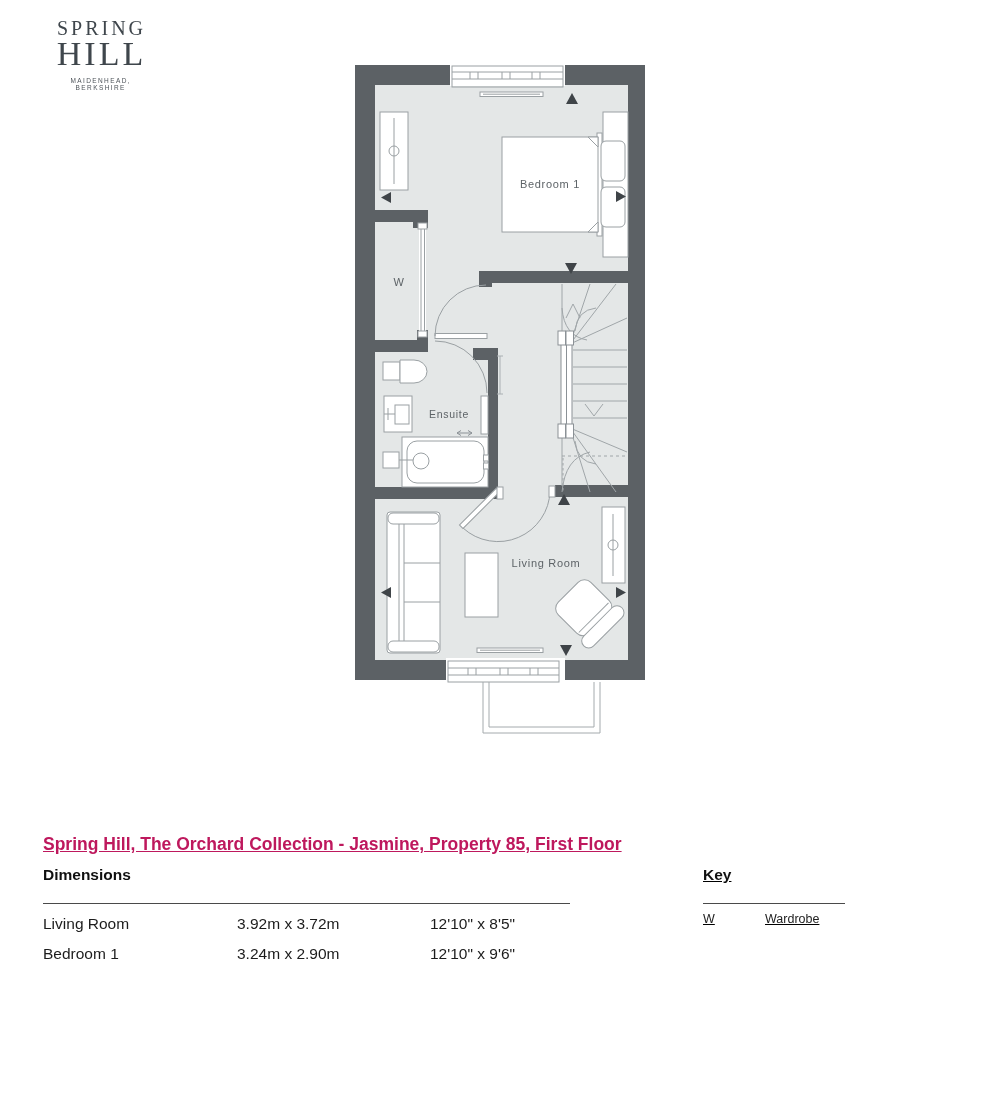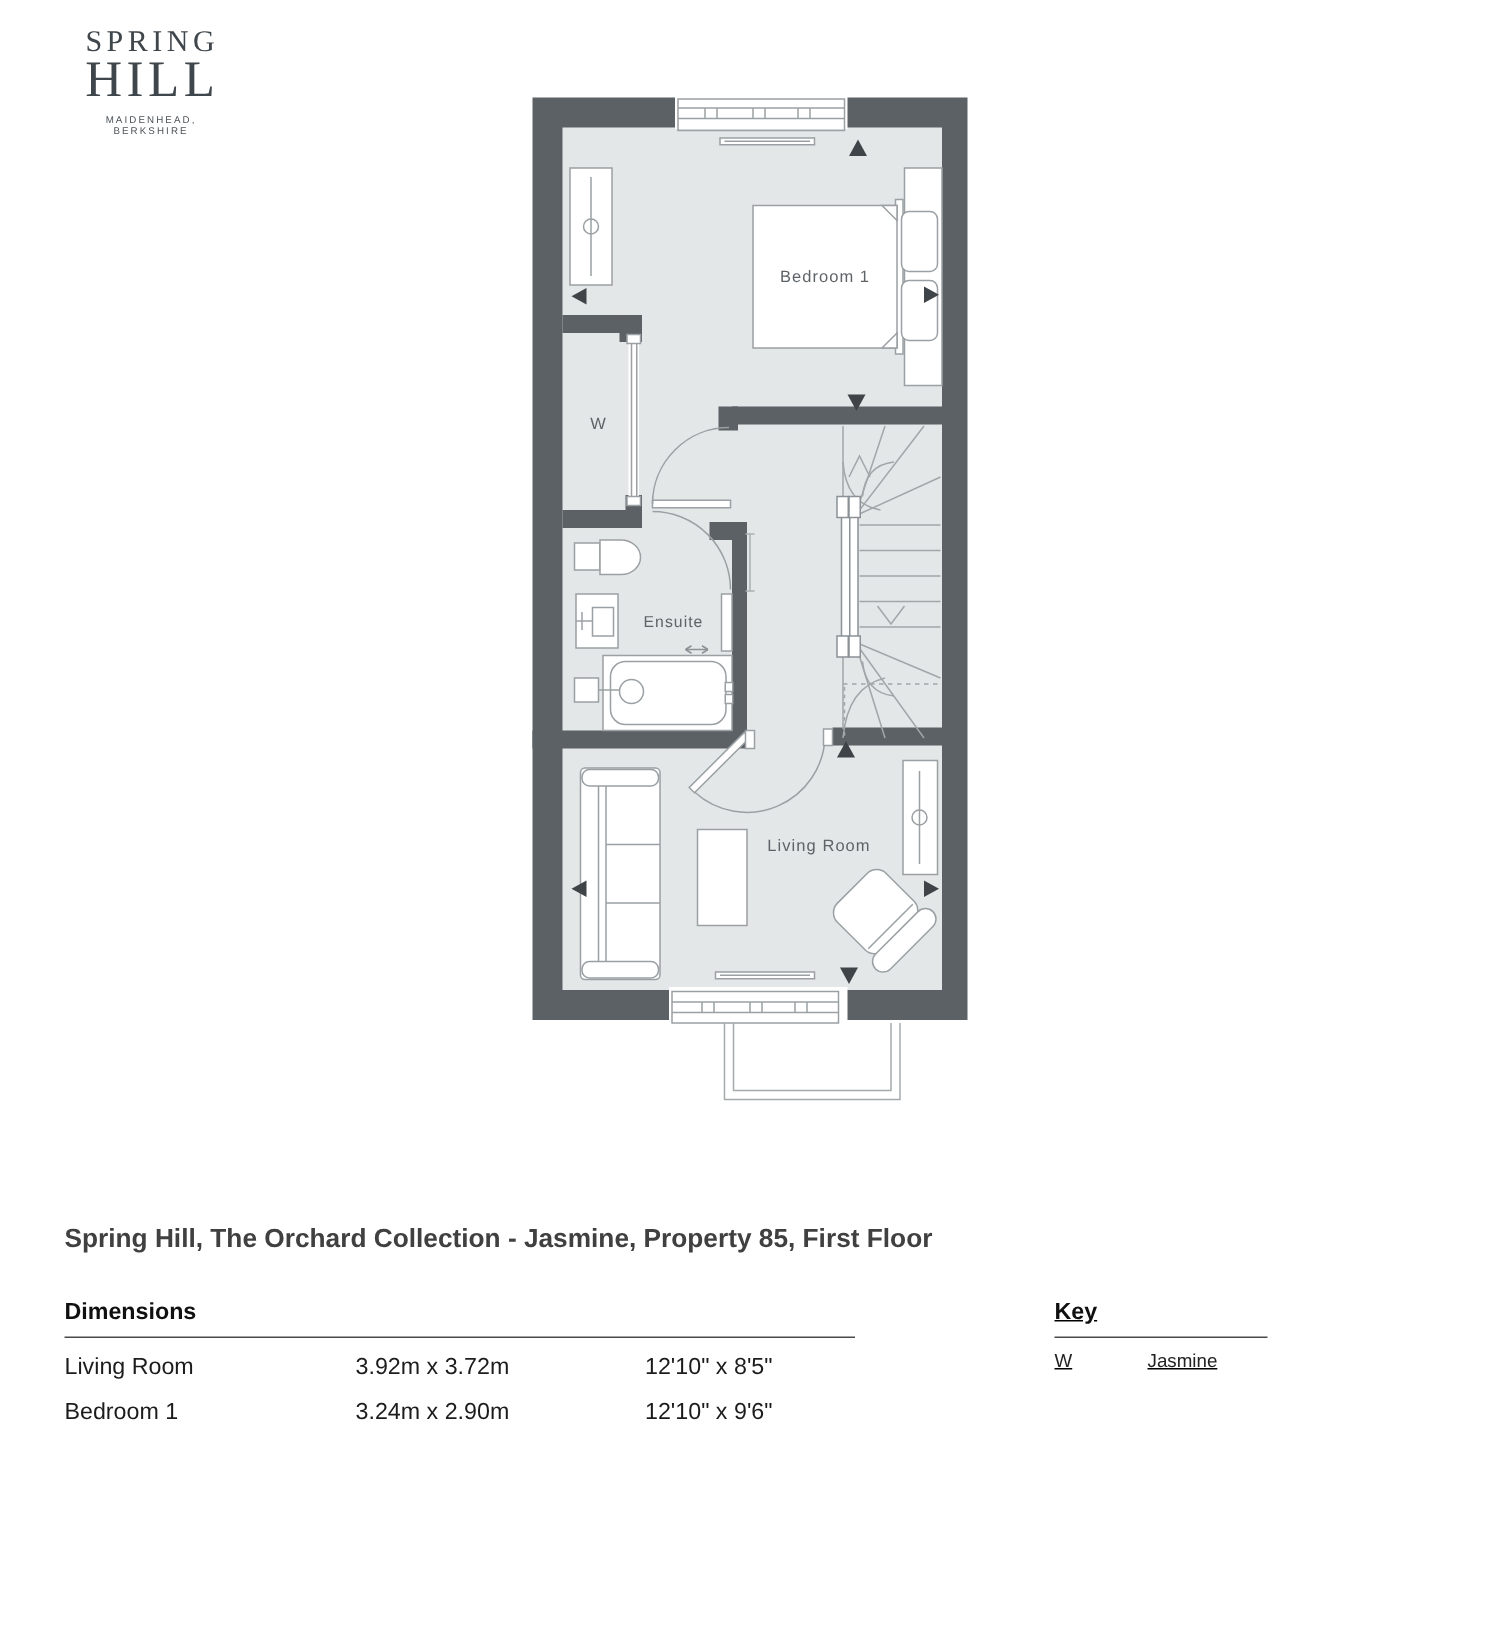--- a/index.html
+++ b/index.html
@@ -7,25 +7,25 @@
         font-family:"Liberation Sans",sans-serif;}
   
   .logo{position:absolute;left:44px;top:18px;width:112px;text-align:center;color:#3f464c;}
   .logo-line1{font-family:"Liberation Serif",serif;font-size:20px;letter-spacing:3px;margin-right:-3px;line-height:1.0;}
   .logo-line2{font-family:"Liberation Serif",serif;font-size:34px;letter-spacing:3px;margin-right:-3px;line-height:0.95;}
   .logo-sub{font-size:6.5px;letter-spacing:1.4px;margin-right:-1.4px;color:#4d5359;margin-top:7px;}
   
   .plan{position:absolute;left:350px;top:58px;width:300px;height:682px;}
   .plan-label{font-family:"Liberation Sans",sans-serif;fill:#5d6367;letter-spacing:0.7px;}
   
-  .title{position:absolute;left:43px;top:815px;font-size:17.5px;font-weight:bold;color:#404040;}
+  .title{position:absolute;left:43px;top:834px;font-size:17.5px;font-weight:bold;color:#be185d;text-decoration:underline;}
   .block{position:absolute;top:866px;}
   .block.dims{left:43px;width:527px;}
   .block.key{left:703px;width:142px;text-decoration:underline;}
-  .block-heading{font-size:15.5px;font-weight:bold;color:#101010;padding-bottom:7px;border-bottom:1px solid #4a4a4a;}
+  .block-heading{font-size:15.5px;font-weight:bold;color:#101010;padding-bottom:19px;border-bottom:1px solid #4a4a4a;}
   .dim-row{display:flex;margin-top:9px;font-size:15.5px;color:#1c1c1c;line-height:21px;}
   .col-room{width:194px;}
   .col-metric{width:193px;}
   .col-imp{flex:1;}
   .key-row{display:flex;margin-top:8px;font-size:12.5px;color:#222;}
   .key-symbol{width:62px;}
 </style>
 </head>
 <body>
 
@@ -251,17 +251,17 @@
       <div class="col-room">Bedroom 1</div>
       <div class="col-metric">3.24m x 2.90m</div>
       <div class="col-imp">12'10" x 9'6"</div>
     </div>
   </div>
 
   <div class="block key">
     <div class="block-heading">Key</div>
     <div class="key-row">
       <div class="key-symbol">W</div>
-      <div class="key-meaning">Jasmine</div>
+      <div class="key-meaning">Wardrobe</div>
     </div>
   </div>
 
 </div>
 
 </body></html>

